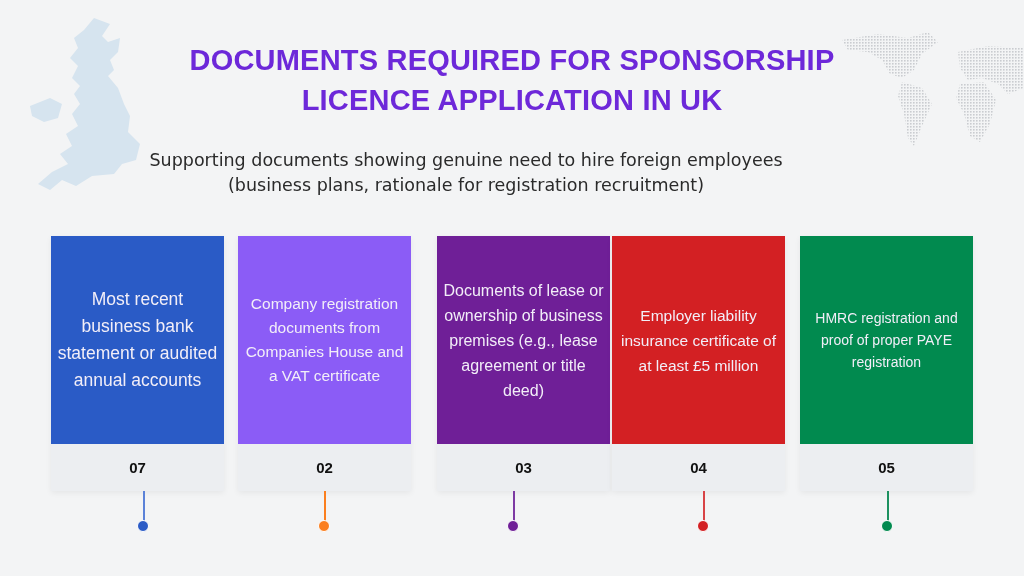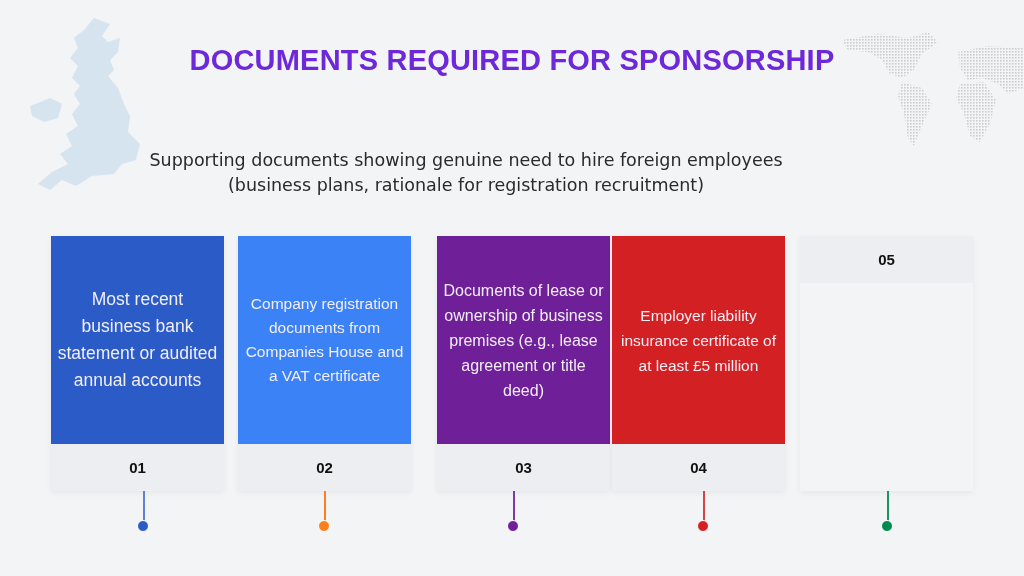--- a/index.html
+++ b/index.html
@@ -56,52 +56,54 @@
     </pattern>
   </defs>
   <path fill="url(#dots)" d="M4 22 L40 16 L70 20 L90 14 L100 24 L84 36 L76 52 L64 60 L52 56 L44 42 L30 34 L10 32 Z"></path>
   <path fill="url(#dots)" d="M64 64 L84 70 L94 86 L84 108 L76 128 L70 120 L66 96 L60 78 Z"></path>
   <path fill="url(#dots)" d="M120 34 L150 28 L186 30 L186 70 L170 76 L160 66 L144 60 L130 62 L122 50 Z"></path>
   <path fill="url(#dots)" d="M122 66 L146 64 L158 82 L152 106 L142 124 L132 118 L126 96 L118 80 Z"></path>
 </svg>
 
 <div class="title">
   <span>DOCUMENTS REQUIRED FOR SPONSORSHIP</span>
+  <span>LICENCE APPLICATION IN UK</span>
 </div>
 
 <div class="subtitle">
   <span>Supporting documents showing genuine need to hire foreign employees</span>
   <span>(business plans, rationale for registration recruitment)</span>
 </div>
 
 <div class="card" style="left:51px;">
   <div class="body" style="background:#2a5bc6; font-size:17.5px; line-height:27px;">Most recent business bank statement or audited annual accounts</div>
-  <div class="num">01</div>
+  <div class="num">07</div>
 </div>
 <div class="stem" style="left:143px; background:#5b82d8;"></div>
 <div class="dot" style="left:137px; background:#2a5bc6;"></div>
 
 <div class="card" style="left:238px;">
-  <div class="body" style="background:#3b82f6; font-size:15.5px; line-height:24px;">Company registration documents from Companies House and a VAT certificate</div>
+  <div class="body" style="background:#8b5cf6; font-size:15.5px; line-height:24px;">Company registration documents from Companies House and a VAT certificate</div>
   <div class="num">02</div>
 </div>
 <div class="stem" style="left:324px; background:#fb7f1f;"></div>
 <div class="dot" style="left:318px; background:#fb7f1f;"></div>
 
 <div class="card" style="left:425px;margin-left:12px;">
   <div class="body" style="background:#6f1f97; font-size:16px; line-height:25px;">Documents of lease or ownership of business premises (e.g., lease agreement or title deed)</div>
   <div class="num">03</div>
 </div>
 <div class="stem" style="left:513px; background:#7d3aa3;"></div>
 <div class="dot" style="left:507px; background:#6f1f97;"></div>
 
 <div class="card" style="left:612px;">
   <div class="body" style="background:#d32023; font-size:15.5px; line-height:25px;">Employer liability insurance certificate of at least £5 million</div>
   <div class="num">04</div>
 </div>
 <div class="stem" style="left:703px; background:#d84446;"></div>
 <div class="dot" style="left:697px; background:#d32023;"></div>
 
 <div class="card" style="left:800px;">
+  <div class="body" style="background:#018a4f; font-size:14px; line-height:22px;">HMRC registration and proof of proper PAYE registration</div>
   <div class="num">05</div>
 </div>
 <div class="stem" style="left:887px; background:#1d9160;"></div>
 <div class="dot" style="left:881px; background:#018a4f;"></div>
 
 </body></html>

